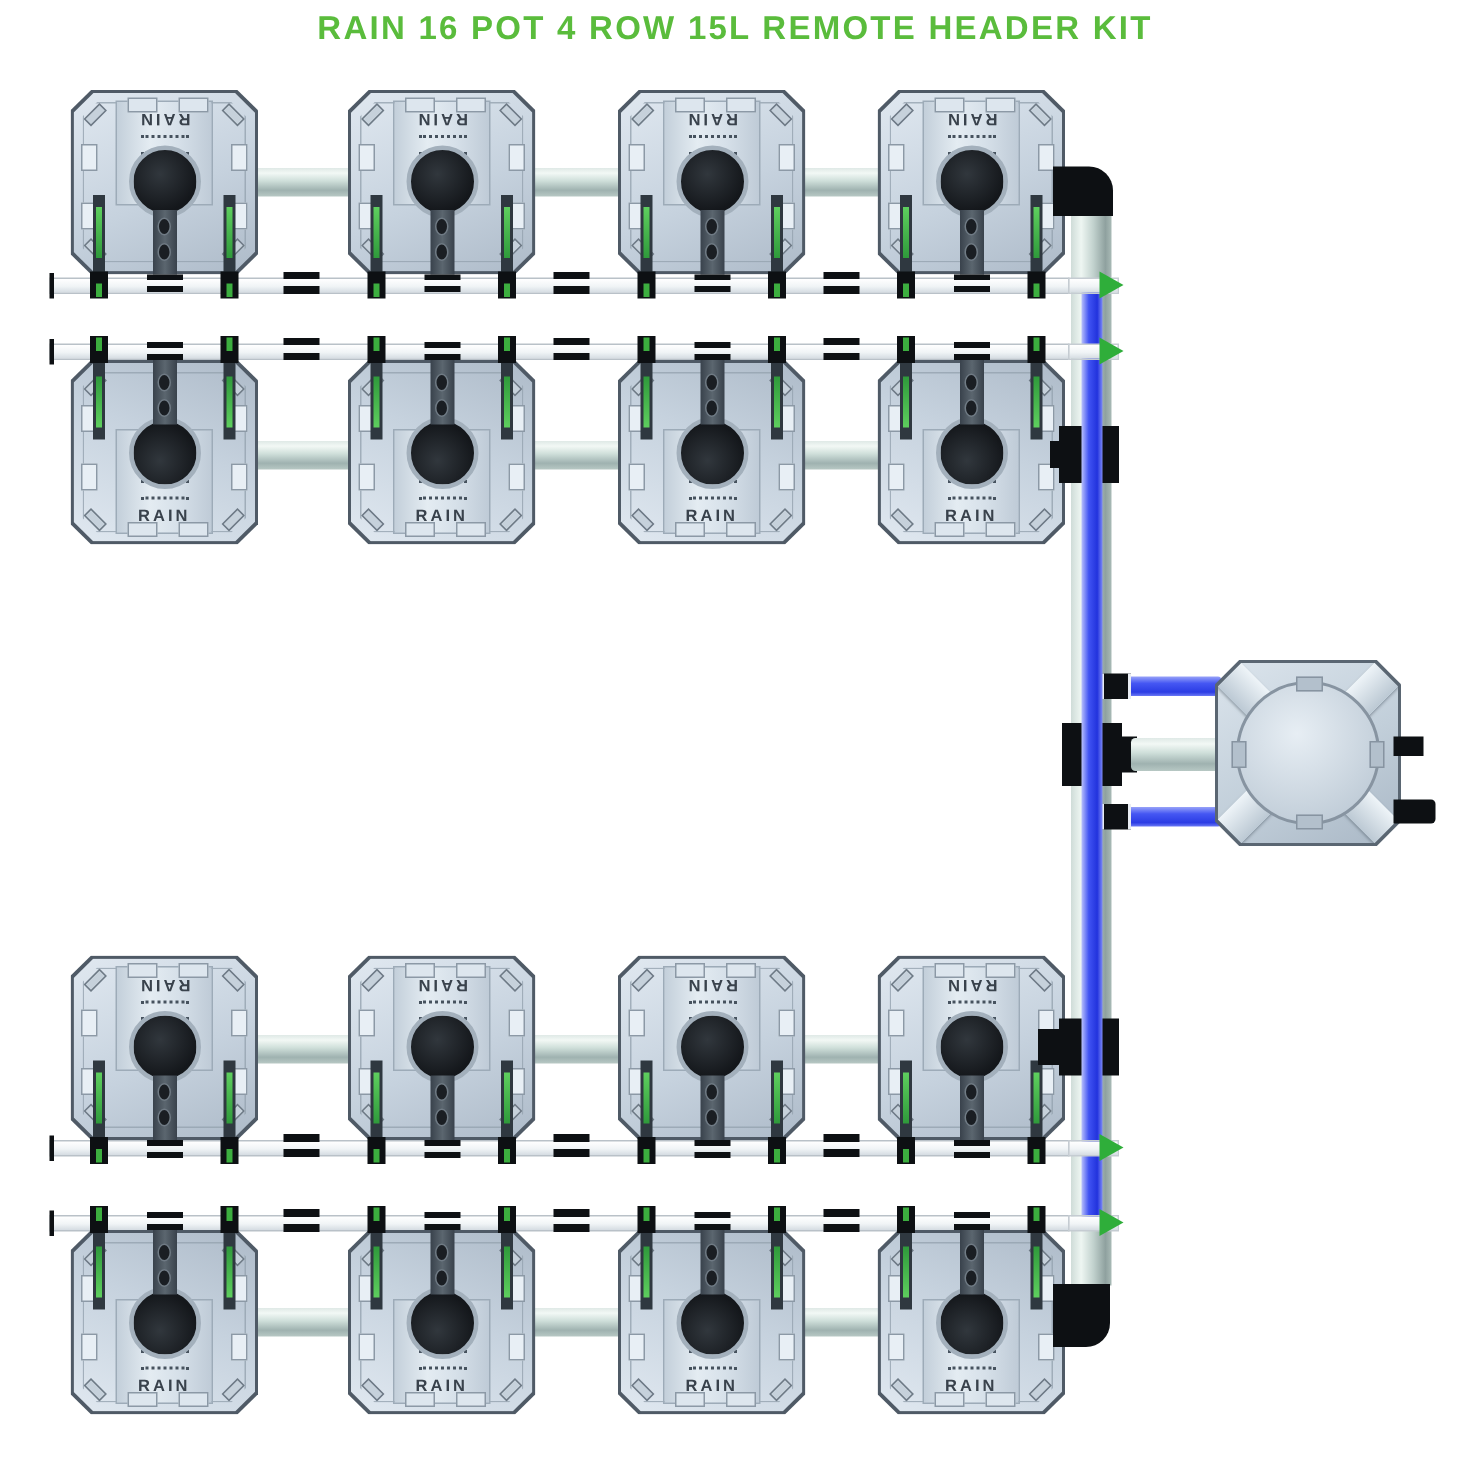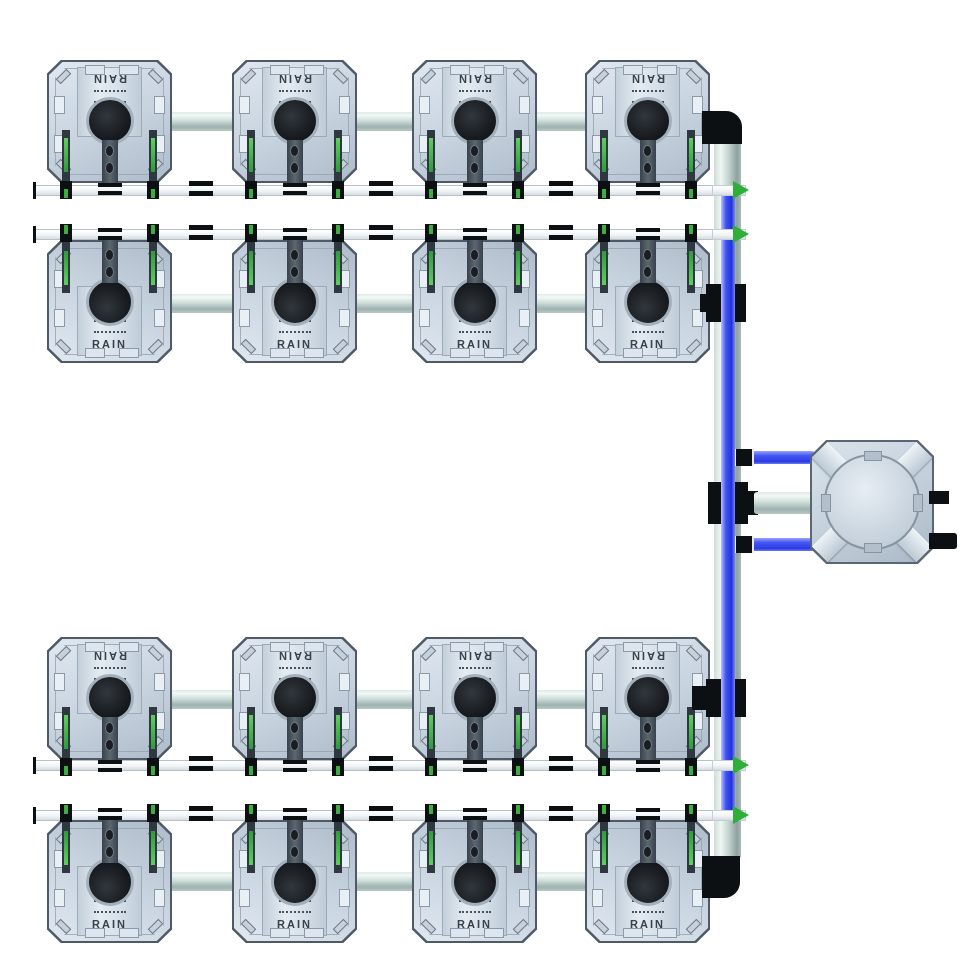--- a/index.html
+++ b/index.html
@@ -106,20 +106,21 @@
   .lidtab.w{left:-5px;top:50%;width:8px;height:16px;margin-top:-8px;}
   .lidtab.e{right:-5px;top:50%;width:8px;height:16px;margin-top:-8px;}
   .tank-stub{position:absolute;background:#0d1013;}
   .tank-stub.s1{left:119px;top:51px;width:20px;height:13px;}
   .tank-stub.s2{left:119px;top:93px;width:28px;height:16px;border-radius:0 3px 3px 0;}
 </style>
 </head>
 <body>
 
 <div id="canvas">
+  <div id="title">RAIN 16 POT 4 ROW 15L REMOTE HEADER KIT</div>
 
   <div id="diagram" class="layer">
 
     <div class="layer">
       <div class="hpipe" style="left:110px;top:112px;width:610px;"></div>
       <div class="hpipe" style="left:110px;top:294px;width:610px;"></div>
       <div class="hpipe" style="left:110px;top:690px;width:610px;"></div>
       <div class="hpipe" style="left:110px;top:872px;width:610px;"></div>
       <div class="vsilver"></div>
     </div>

